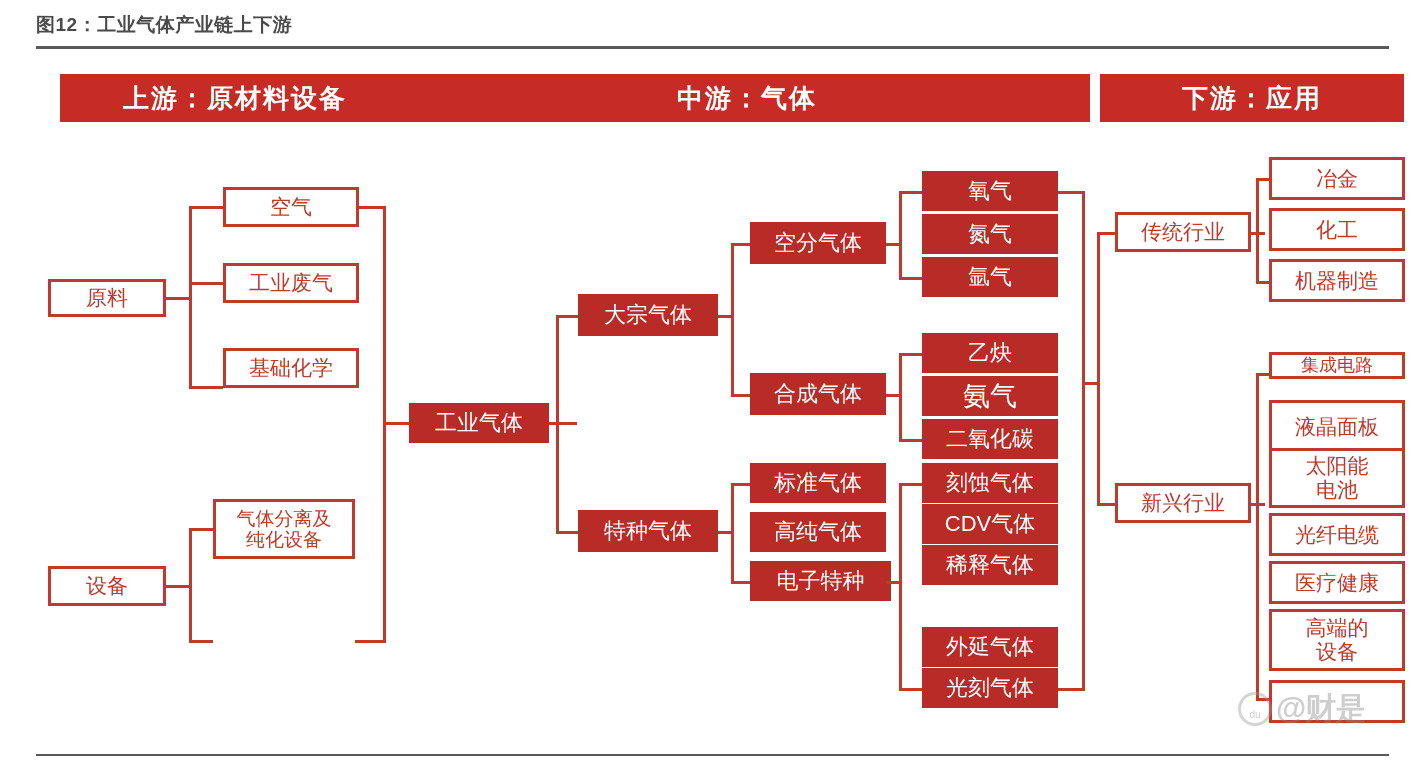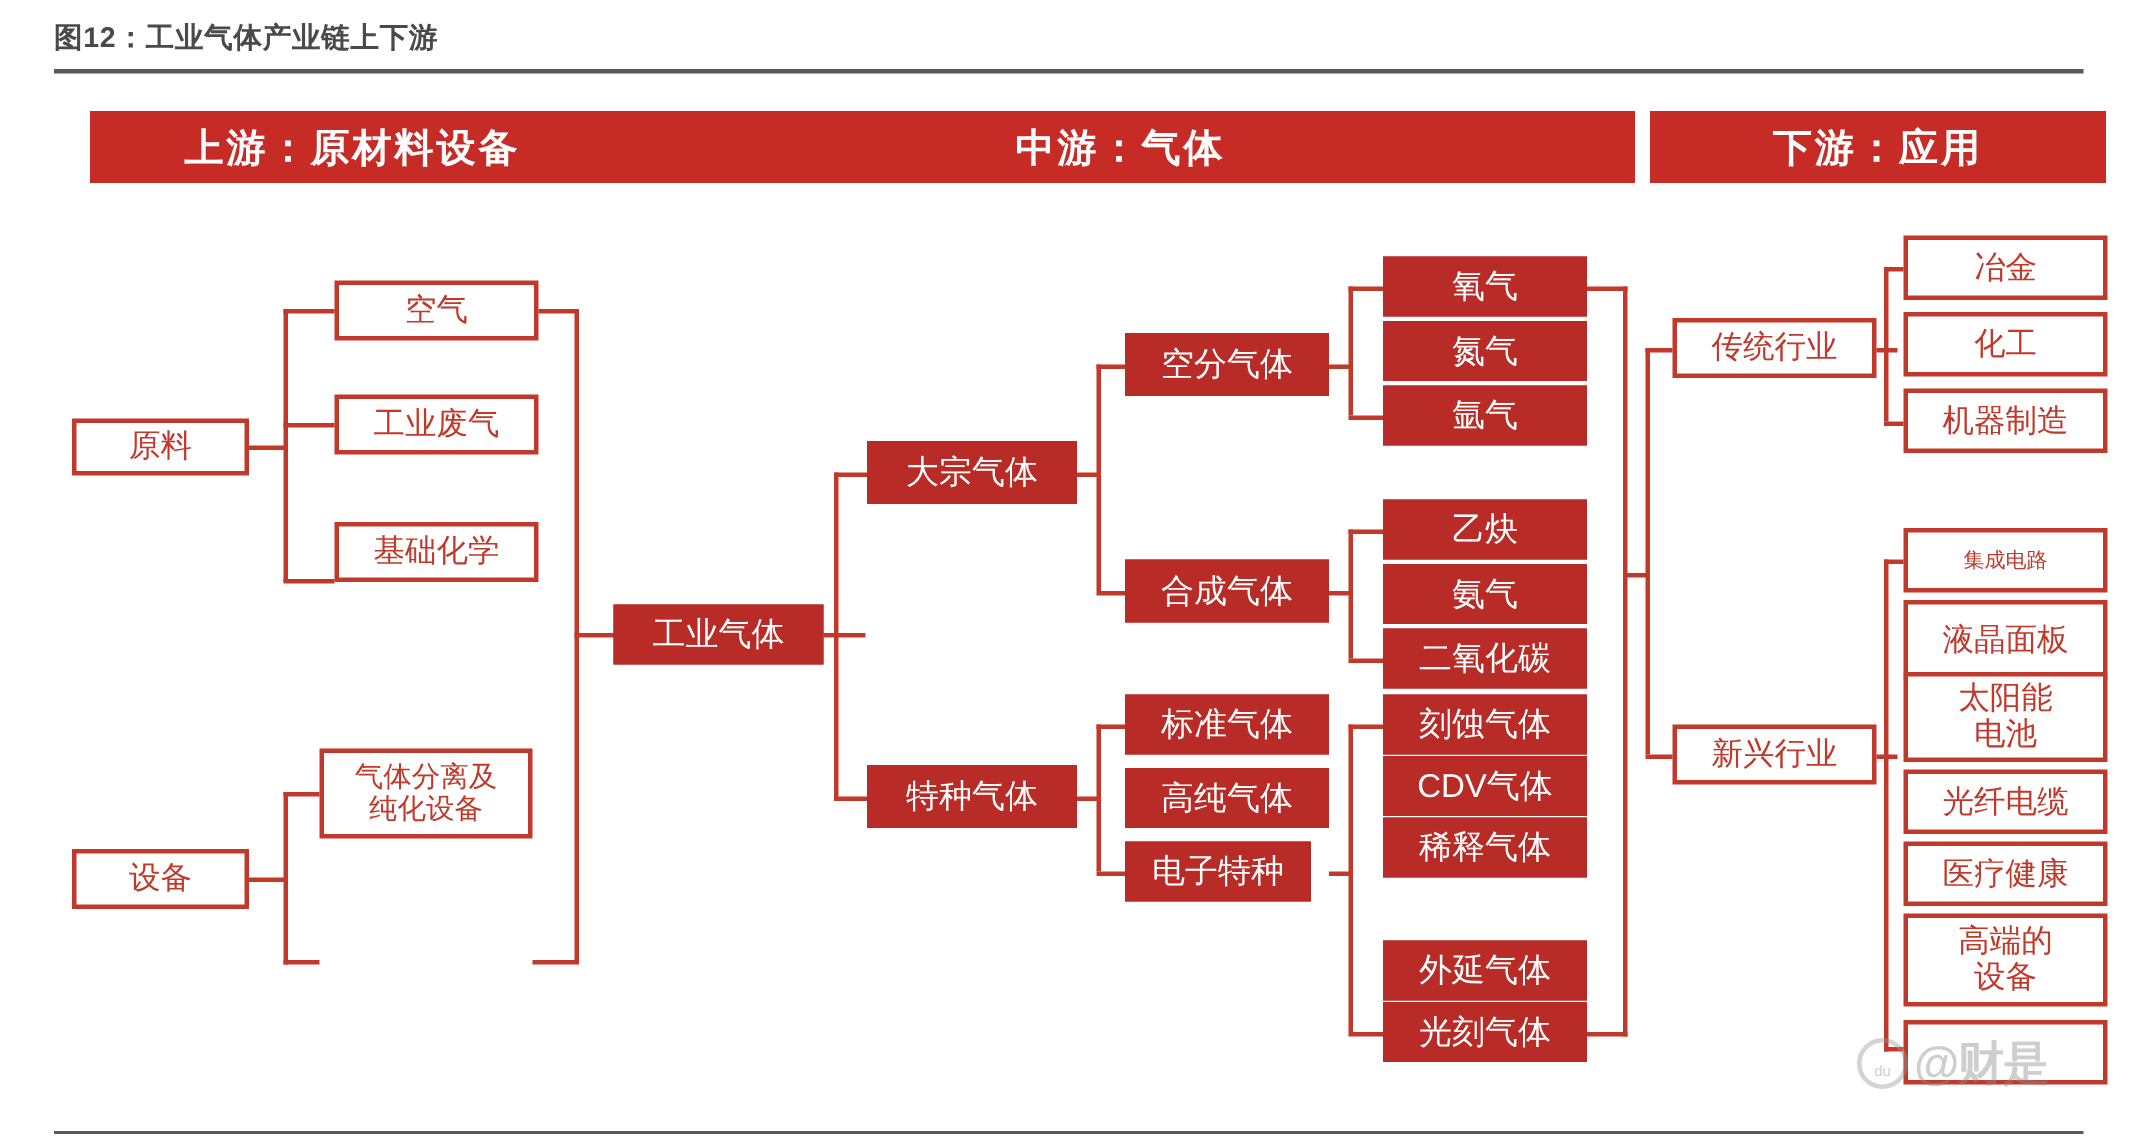--- a/index.html
+++ b/index.html
@@ -142,31 +142,31 @@
   <div class="node filled" style="left:922px; top:171px; width:136px; height:40px; font-size:22px;">氧气</div>
   <div class="node filled" style="left:922px; top:214px; width:136px; height:40px; font-size:22px;">氮气</div>
   <div class="node filled" style="left:922px; top:257px; width:136px; height:40px; font-size:22px;">氩气</div>
 
   <div class="ln h" style="left:886px; top:243px; width:16px;"></div>
   <div class="ln v" style="left:899px; top:191px; height:86px;"></div>
   <div class="ln h" style="left:899px; top:191px; width:23px;"></div>
   <div class="ln h" style="left:899px; top:277px; width:23px;"></div>
 
   <div class="node filled" style="left:922px; top:333px; width:136px; height:40px; font-size:22px;">乙炔</div>
-  <div class="node filled" style="left:922px; top:376px; width:136px; height:40px; font-size:22px;">氨气</div>
+  <div class="node filled" style="left:922px; top:376px; width:136px; height:40px; font-size:27px;">氨气</div>
   <div class="node filled" style="left:922px; top:419px; width:136px; height:40px; font-size:22px;">二氧化碳</div>
 
   <div class="ln h" style="left:886px; top:394px; width:16px;"></div>
   <div class="ln v" style="left:899px; top:353px; height:86px;"></div>
   <div class="ln h" style="left:899px; top:353px; width:23px;"></div>
   <div class="ln h" style="left:899px; top:439px; width:23px;"></div>
 
   <div class="node filled" style="left:750px; top:463px; width:136px; height:40px; font-size:22px;">标准气体</div>
   <div class="node filled" style="left:750px; top:512px; width:136px; height:40px; font-size:22px;">高纯气体</div>
-  <div class="node filled" style="left:750px; top:561px; width:124px; height:40px; font-size:22px;">电子特种</div>
+  <div class="node filled" style="left:750px; top:561px; width:141px; height:40px; font-size:22px;">电子特种</div>
 
   <div class="ln h" style="left:718px; top:531px; width:16px;"></div>
   <div class="ln v" style="left:731px; top:483px; height:98px;"></div>
   <div class="ln h" style="left:731px; top:483px; width:19px;"></div>
   <div class="ln h" style="left:731px; top:581px; width:19px;"></div>
 
   <div class="node filled" style="left:922px; top:463px; width:136px; height:40px; font-size:22px;">刻蚀气体</div>
   <div class="node filled" style="left:922px; top:504px; width:136px; height:40px; font-size:22px;">CDV气体</div>
   <div class="node filled" style="left:922px; top:545px; width:136px; height:40px; font-size:22px;">稀释气体</div>
   <div class="node filled" style="left:922px; top:627px; width:136px; height:40px; font-size:22px;">外延气体</div>
@@ -191,21 +191,21 @@
 
   <div class="node outline" style="left:1269px; top:157px; width:136px; height:43px; font-size:21px;">冶金</div>
   <div class="node outline" style="left:1269px; top:208px; width:136px; height:43px; font-size:21px;">化工</div>
   <div class="node outline" style="left:1269px; top:259px; width:136px; height:43px; font-size:21px;">机器制造</div>
 
   <div class="ln h" style="left:1251px; top:232px; width:14px;"></div>
   <div class="ln v" style="left:1256px; top:178px; height:103px;"></div>
   <div class="ln h" style="left:1256px; top:178px; width:13px;"></div>
   <div class="ln h" style="left:1256px; top:281px; width:13px;"></div>
 
-  <div class="node outline" style="left:1269px; top:352px; width:136px; height:43px; font-size:14px;">集成电路</div>
+  <div class="node outline" style="left:1269px; top:352px; width:136px; height:27px; font-size:18px;">集成电路</div>
   <div class="node outline" style="left:1269px; top:400px; width:136px; height:53px; font-size:21px;">液晶面板</div>
   <div class="node outline" style="left:1269px; top:448px; width:136px; height:60px; font-size:21px;">太阳能
 电池</div>
   <div class="node outline" style="left:1269px; top:513px; width:136px; height:43px; font-size:21px;">光纤电缆</div>
   <div class="node outline" style="left:1269px; top:561px; width:136px; height:43px; font-size:21px;">医疗健康</div>
   <div class="node outline" style="left:1269px; top:609px; width:136px; height:62px; font-size:21px;">高端的
 设备</div>
   <div class="node outline" style="left:1269px; top:680px; width:136px; height:43px; font-size:21px;"></div>
 
   <div class="ln h" style="left:1251px; top:503px; width:14px;"></div>

